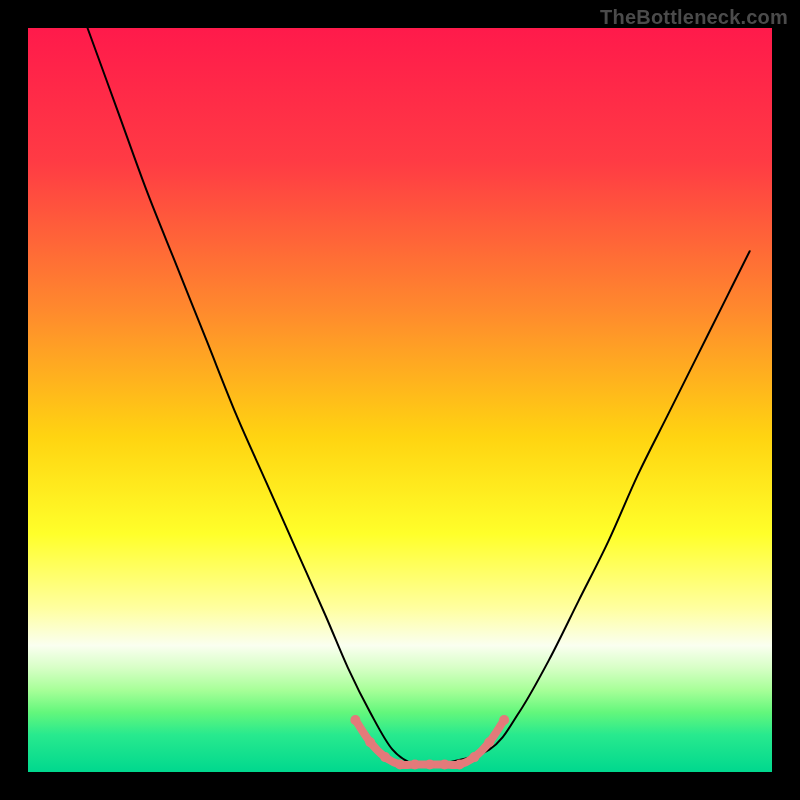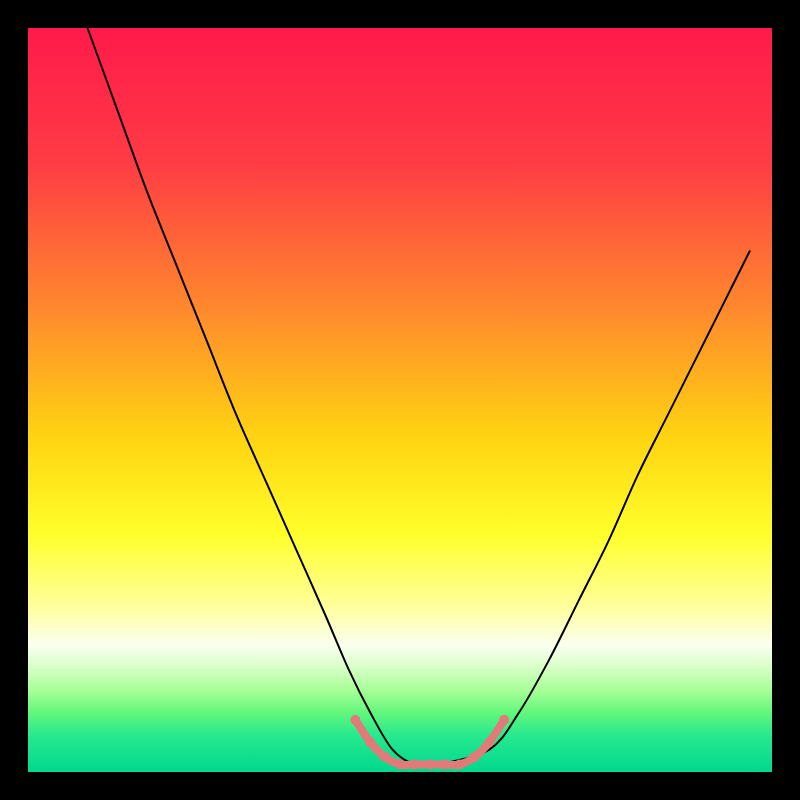--- a/index.html
+++ b/index.html
@@ -33,20 +33,21 @@
     left: 0;
     width: 800px;
     height: 800px;
     display: block;
   }
 </style>
 </head>
 <body>
 
 <div class="wrapper">
+  <div class="watermark">TheBottleneck.com</div>
 
   <svg class="chart" viewBox="0 0 800 800" preserveAspectRatio="none">
     <defs>
       <linearGradient id="bg-grad" x1="0" y1="0" x2="0" y2="1">
           <stop offset="0%" stop-color="#ff1a4b"></stop>
           <stop offset="18%" stop-color="#ff3b44"></stop>
           <stop offset="38%" stop-color="#ff8a2d"></stop>
           <stop offset="55%" stop-color="#ffd411"></stop>
           <stop offset="68%" stop-color="#ffff2a"></stop>
           <stop offset="78%" stop-color="#ffffa0"></stop>

